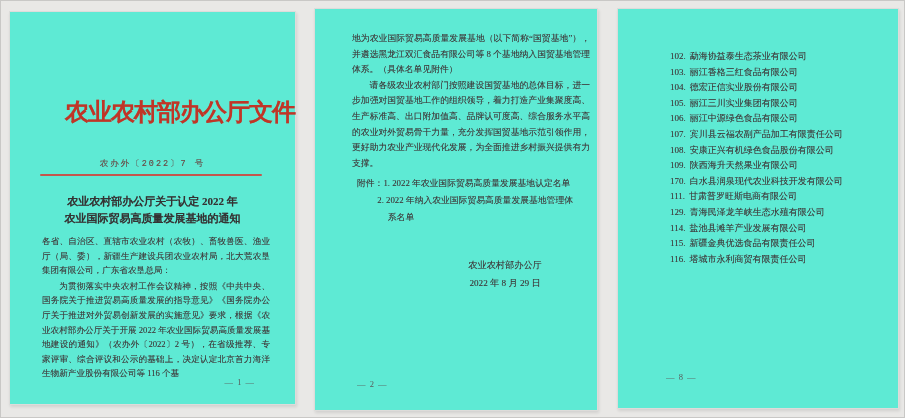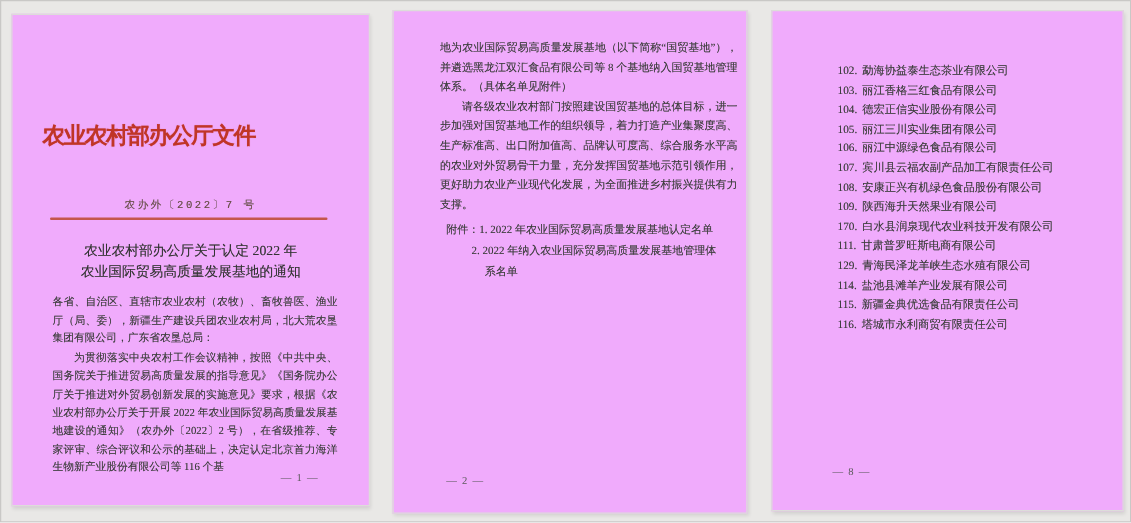--- a/index.html
+++ b/index.html
@@ -3,49 +3,48 @@
 <meta charset="utf-8">
 <style>
   * { margin:0; padding:0; box-sizing:border-box; }
   html,body { width:905px; height:418px; }
   body { font-family:"Liberation Serif","DejaVu Serif",serif; }
   .screen {
     position:relative; width:905px; height:418px;
     background:#e9e8e6; border:1px solid #c9c8c6; overflow:hidden;
   }
   .page {
-    position:absolute; background:#f0abfc;
+    position:absolute; background:#5eead4;
     border:1px solid #dddcda;
     box-shadow:1px 2px 3px rgba(0,0,0,0.10);
   }
   #page1 { left:8px;  top:10px; width:287px; height:394px; }
   #page2 { left:313px; top:7px; width:284px; height:403px; }
   #page3 { left:616px; top:7px; width:282px; height:401px;font-family:Liberation Serif, serif; }
 
   .doc-text { color:#3c3c3c; text-shadow:0 0 0.5px rgba(80,80,80,0.55); }
 
   
   .red-header {
     position:absolute; top:84px; left:0; width:100%;
-    text-align:left; font-size:18px; font-weight:bold;
+    text-align:right; font-size:24px; font-weight:bold;
     color:#c03527; letter-spacing:-1px;
     text-shadow:0 0 0.6px rgba(192,53,39,0.6);
-    margin-left:24px;
   }
   .doc-number {
     position:absolute; top:146px; left:0; width:100%;
     text-align:center; font-size:8.5px; color:#6d4f49; letter-spacing:2px;font-family:Liberation Mono, monospace;
   }
   .red-line {
     position:absolute; top:162px; left:30px; right:33px; height:2px;
     background:#c4564c; border-radius:1px;
   }
   .notice-title {
     position:absolute; top:181px; left:10px; right:10px;
-    text-align:center; font-size:11px; font-weight:normal;
+    text-align:center; font-size:11px; font-weight:bold;
     line-height:17px; color:#333;
   }
   .p1-text {
     position:absolute; top:222px; left:32px; width:228px;
     font-size:8.6px; line-height:14.6px; text-align:justify;
   }
   .p1-text .body-par { text-indent:2em; margin-top:1px; }
   .pagenum { position:absolute; font-size:8.5px; color:#5a5a5a; letter-spacing:1px; }
   #page1 .pagenum { right:40px; top:365px; }
   #page2 .pagenum { left:42px;  top:370px; }
@@ -102,20 +101,24 @@
 
   <div class="page" id="page2">
     <div class="p2-text doc-text">
       <div class="par1">地为农业国际贸易高质量发展基地（以下简称“国贸基地”），并遴选黑龙江双汇食品有限公司等 8 个基地纳入国贸基地管理体系。（具体名单见附件）</div>
       <div class="par2">请各级农业农村部门按照建设国贸基地的总体目标，进一步加强对国贸基地工作的组织领导，着力打造产业集聚度高、生产标准高、出口附加值高、品牌认可度高、综合服务水平高的农业对外贸易骨干力量，充分发挥国贸基地示范引领作用，更好助力农业产业现代化发展，为全面推进乡村振兴提供有力支撑。</div>
     </div>
     <div class="attachments doc-text">
       <div class="att-line1"><span>附件：</span><span>1. 2022 年农业国际贸易高质量发展基地认定名单</span></div>
       <div class="att-line2">2. 2022 年纳入农业国际贸易高质量发展基地管理体系名单</div>
     </div>
+    <div class="signature-block doc-text">
+      <div>农业农村部办公厅</div>
+      <div>2022 年 8 月 29 日</div>
+    </div>
     <div class="pagenum">— 2 —</div>
   </div>
 
   <div class="page" id="page3">
     <div class="company-list doc-text" id="company-list">
         <div class="list-item"><span class="no">102.</span><span>勐海协益泰生态茶业有限公司</span></div>
         <div class="list-item"><span class="no">103.</span><span>丽江香格三红食品有限公司</span></div>
         <div class="list-item"><span class="no">104.</span><span>德宏正信实业股份有限公司</span></div>
         <div class="list-item"><span class="no">105.</span><span>丽江三川实业集团有限公司</span></div>
         <div class="list-item"><span class="no">106.</span><span>丽江中源绿色食品有限公司</span></div>

